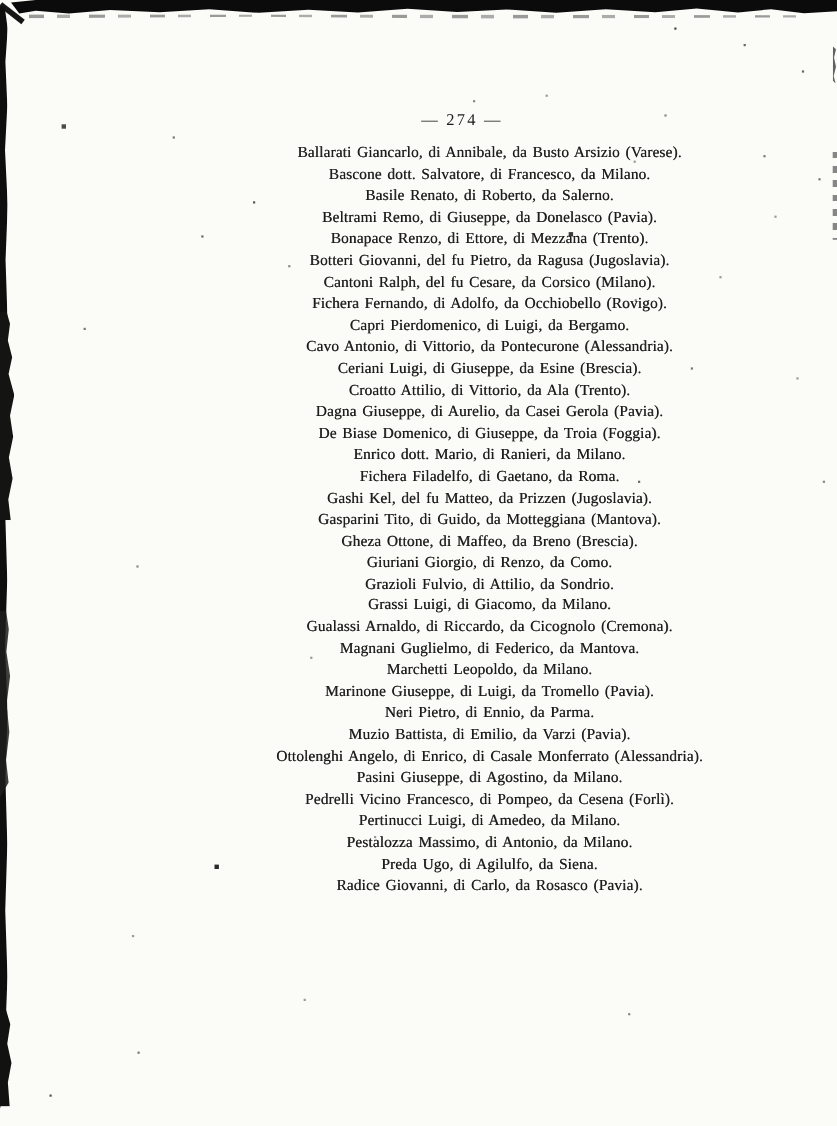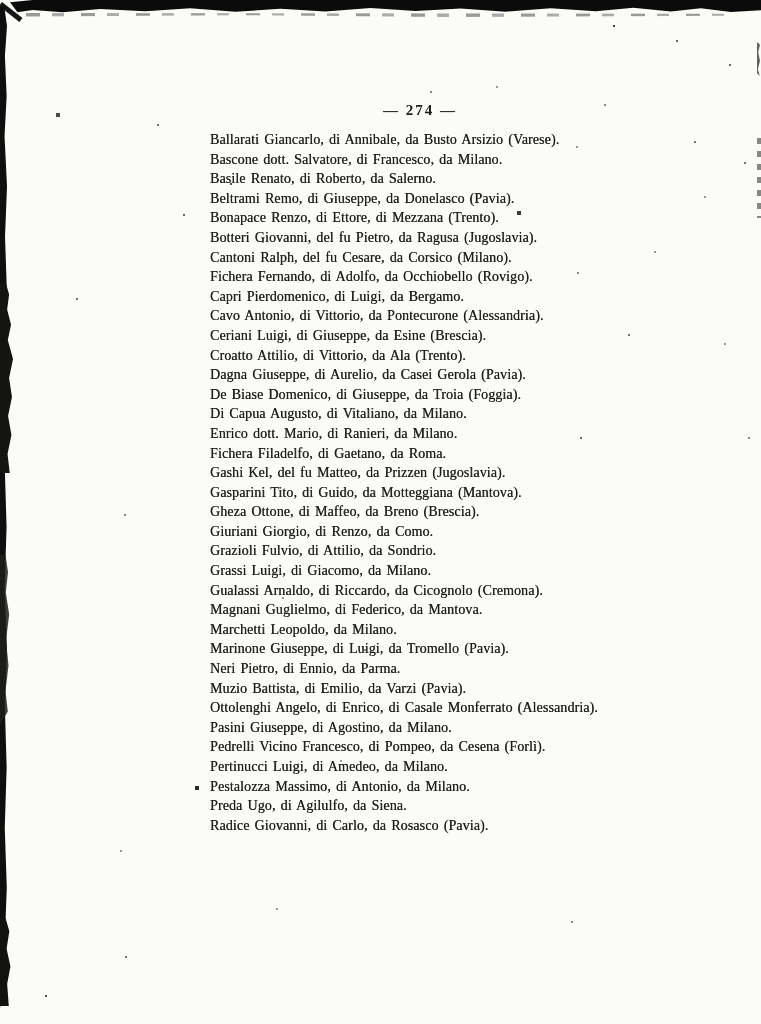--- a/index.html
+++ b/index.html
@@ -66,25 +66,25 @@
       580px 437px 0 0 #666, 748px 437px 0 0 #888, 704px 196px 0 0 #999,
       76px 298px 0 0 #777, 124px 514px 0 0 #888, 282px 597px 0 0 #999,
       364px 649px 0 0 #888, 196px 787px 0 1px #2a2a2a, 120px 850px 0 0 #999,
       571px 921px 0 0 #888, 276px 908px 0 0 #999, 125px 956px 0 0 #777,
       45px 995px 0 0 #555, 613px 25px 0 0 #444, 676px 40px 0 0 #666,
       744px 162px 0 0 #777, 430px 91px 0 0 #888, 340px 760px 0 0 #999;
   }
   
   .page-number {
     position:absolute; top:102px; left:420px; transform:translateX(-50%);
-    font-size:15px; font-weight:bold; letter-spacing:2px; color:#1b1b1b;
+    font-size:15px; font-weight:normal; letter-spacing:2px; color:#1b1b1b;
     white-space:nowrap;
   }
   .name-list {
-    position:absolute; left:210px; top:130px; width:470px;
+    position:absolute; left:210px; top:130px; width:470px;text-align:center;
   }
   .entry {
     font-size:14px; line-height:19.6px; white-space:nowrap;
     color:#1c1c1c; letter-spacing:0.1px; word-spacing:1.5px;
     text-shadow:0.3px 0 0 rgba(25,25,25,0.75);
   }
 </style>
 </head>
 <body>
 
@@ -111,21 +111,20 @@
       <div class="entry">Bonapace Renzo, di Ettore, di Mezzana (Trento).</div>
       <div class="entry">Botteri Giovanni, del fu Pietro, da Ragusa (Jugoslavia).</div>
       <div class="entry">Cantoni Ralph, del fu Cesare, da Corsico (Milano).</div>
       <div class="entry">Fichera Fernando, di Adolfo, da Occhiobello (Rovigo).</div>
       <div class="entry">Capri Pierdomenico, di Luigi, da Bergamo.</div>
       <div class="entry">Cavo Antonio, di Vittorio, da Pontecurone (Alessandria).</div>
       <div class="entry">Ceriani Luigi, di Giuseppe, da Esine (Brescia).</div>
       <div class="entry">Croatto Attilio, di Vittorio, da Ala (Trento).</div>
       <div class="entry">Dagna Giuseppe, di Aurelio, da Casei Gerola (Pavia).</div>
       <div class="entry">De Biase Domenico, di Giuseppe, da Troia (Foggia).</div>
-      <div class="entry">Di Capua Augusto, di Vitaliano, da Milano.</div>
       <div class="entry">Enrico dott. Mario, di Ranieri, da Milano.</div>
       <div class="entry">Fichera Filadelfo, di Gaetano, da Roma.</div>
       <div class="entry">Gashi Kel, del fu Matteo, da Prizzen (Jugoslavia).</div>
       <div class="entry">Gasparini Tito, di Guido, da Motteggiana (Mantova).</div>
       <div class="entry">Gheza Ottone, di Maffeo, da Breno (Brescia).</div>
       <div class="entry">Giuriani Giorgio, di Renzo, da Como.</div>
       <div class="entry">Grazioli Fulvio, di Attilio, da Sondrio.</div>
       <div class="entry">Grassi Luigi, di Giacomo, da Milano.</div>
       <div class="entry">Gualassi Arnaldo, di Riccardo, da Cicognolo (Cremona).</div>
       <div class="entry">Magnani Guglielmo, di Federico, da Mantova.</div>

